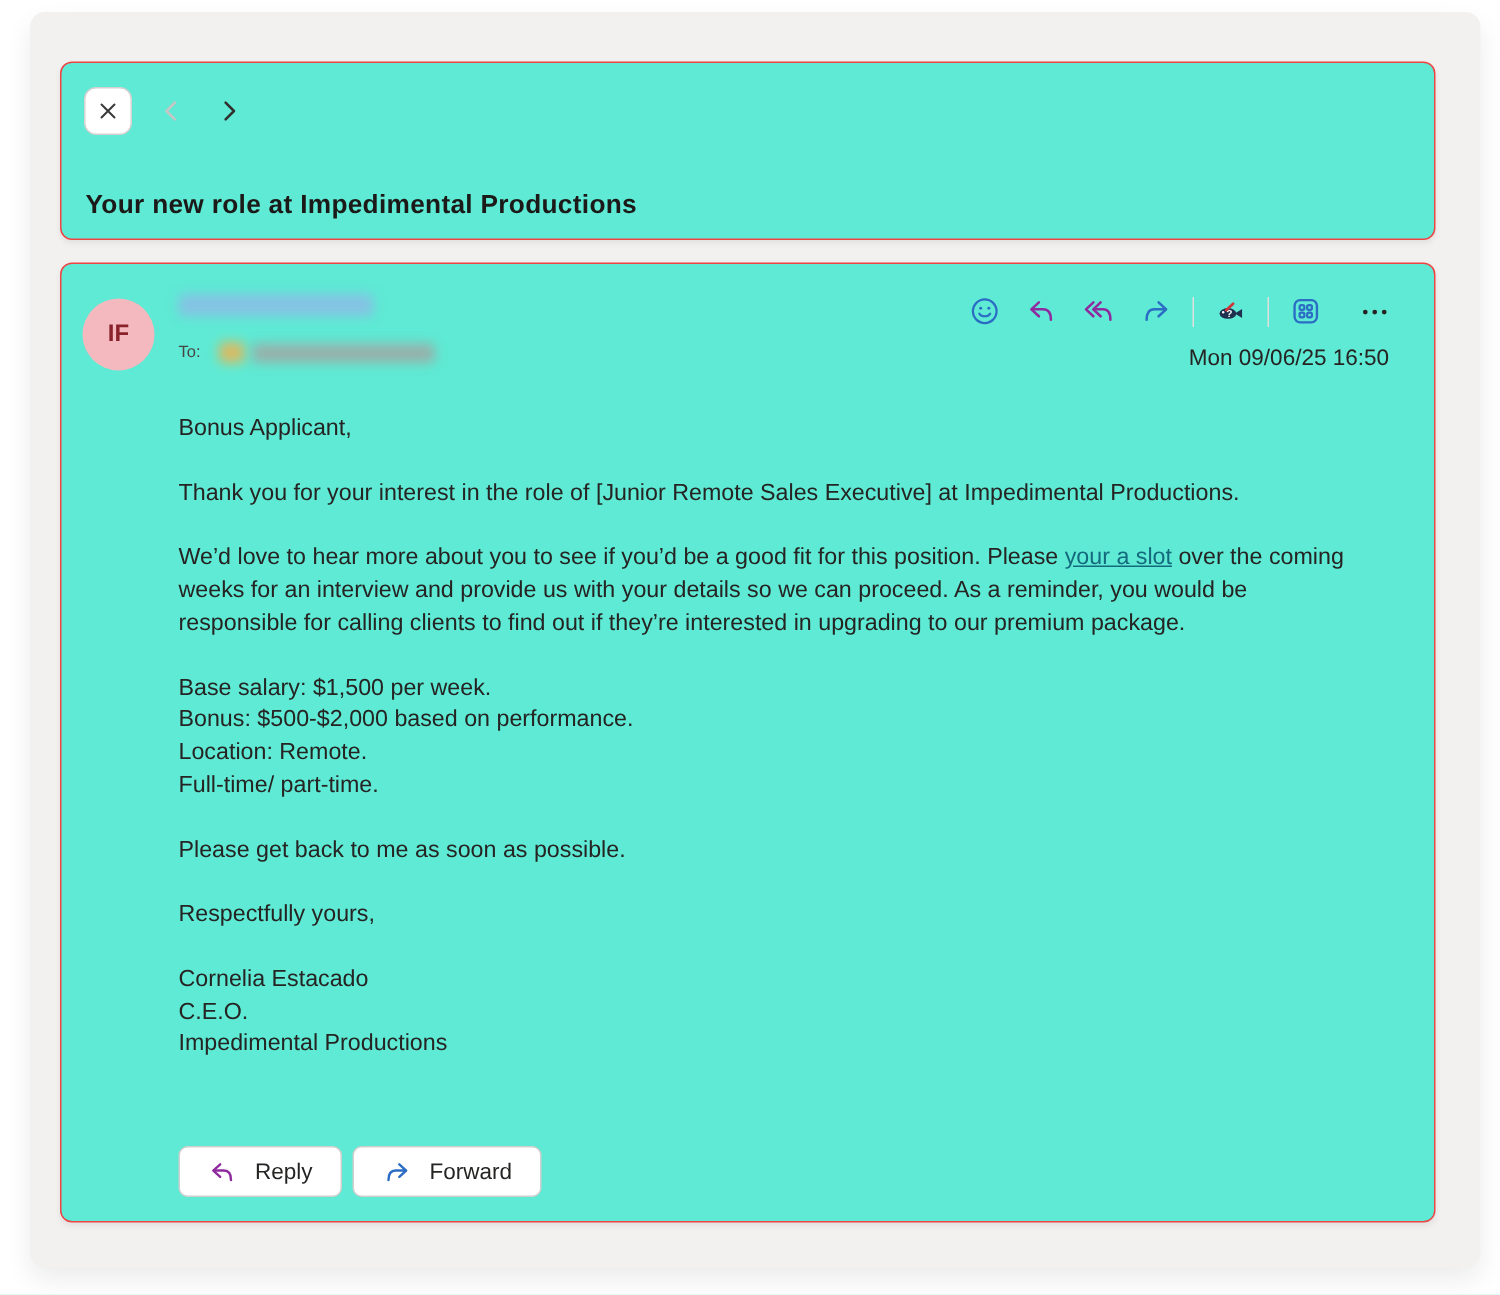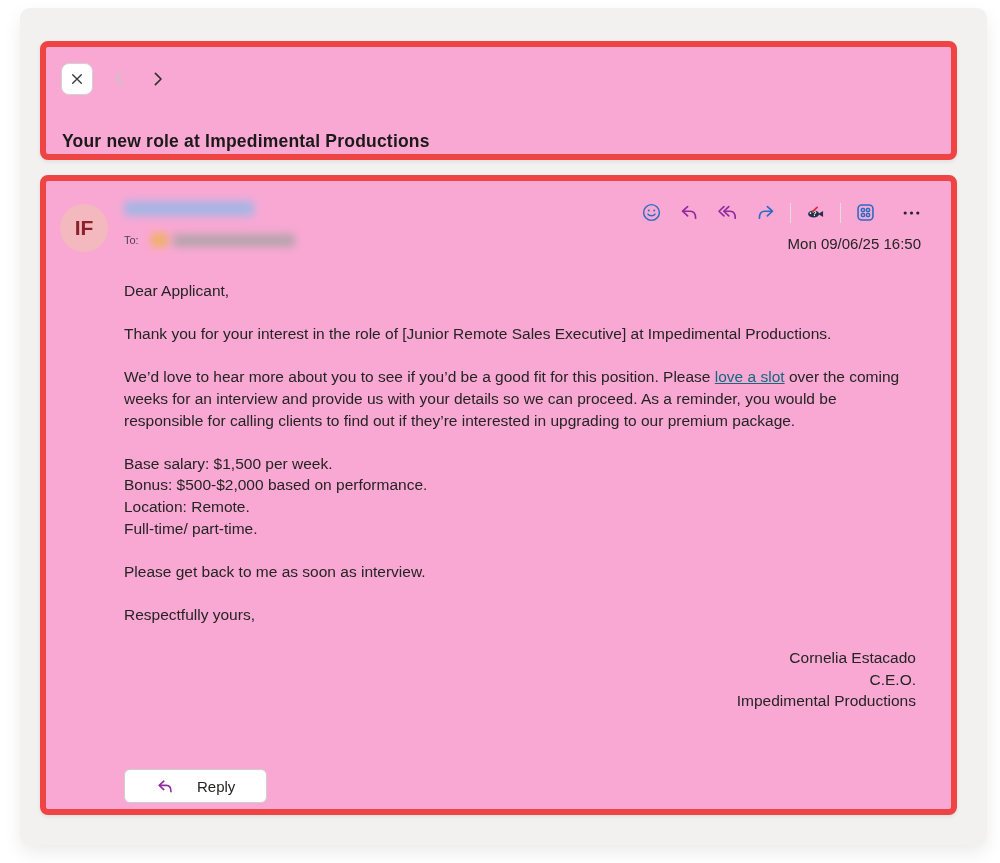--- a/index.html
+++ b/index.html
@@ -8,22 +8,22 @@
 
   .page { position: relative; width: 1000px; height: 863px; background: #ffffff; overflow: hidden; }
 
   .window {
     position: absolute; left: 20px; top: 8px; width: 967px; height: 837px;
     background: var(--window-bg, #f2f1f0); border-radius: 10px;
     box-shadow: 0 8px 18px rgba(0,0,0,0.08);
   }
 
   .card {
-    position: absolute; left: 20px; width: 917px; background: #f9a8d4;
-    border: 6px solid #ef4444; border-radius: 8px;
+    position: absolute; left: 20px; width: 917px; background: #5eead4;
+    border: 1px solid #ef4444; border-radius: 8px;
     box-shadow: 0 2px 4px rgba(0,0,0,0.07);
   }
   .header-card { top: 33px; height: 119px; }
   .message-card { top: 167px; height: 640px; }
 
   
   .nav-row { position: absolute; left: 15px; top: 16px; display: flex; align-items: center; }
   .close-btn {
     width: 32px; height: 32px; border: 1px solid #d4d2d0; border-radius: 8px;
     background: #fff; color: #3b3a39; display: flex; align-items: center; justify-content: center;
@@ -35,48 +35,48 @@
 
   .subject {
     position: absolute; left: 16px; top: 84px; margin: 0;
     font-size: 17.5px; font-weight: 700; color: #1b1a19; letter-spacing: 0.2px;
   }
 
   
   .avatar {
     position: absolute; left: 14px; top: 23px; width: 48px; height: 48px; border-radius: 50%;
     background: var(--avatar-bg, #f3b9be); color: var(--avatar-text, #8a222c);
-    font-size: 21px; font-weight: 700; display: flex; align-items: center; justify-content: center;
+    font-size: 16px; font-weight: 700; display: flex; align-items: center; justify-content: center;
     cursor: pointer;
   }
   .blur { display: inline-block; filter: blur(4px); border-radius: 3px; }
   .sender-blur { position: absolute; left: 78px; top: 20px; width: 130px; height: 15px; background: #8fb9e8; opacity: 0.8; cursor: pointer; }
   .to-row { position: absolute; left: 78px; top: 49px; height: 20px; display: flex; align-items: center; font-size: 11px; color: #484644; }
   .to-avatar-blur { width: 17px; height: 14px; background: #eeb250; margin-left: 12px; opacity: 0.85; }
   .to-name-blur { width: 122px; height: 13px; background: #a5a3a1; opacity: 0.8; margin-left: 5px; }
 
   .toolbar { position: absolute; top: 18px; right: 26px; display: flex; align-items: center; gap: 11px; }
   .tool-btn { width: 27px; height: 27px; display: flex; align-items: center; justify-content: center; background: none; border: none; padding: 0; cursor: pointer; }
   .tool-btn svg { display: block; }
   .divider { width: 1px; height: 20px; background: #e1dfdd; }
   .c-blue { color: var(--accent-blue, #2b6cc4); }
   .c-purple { color: var(--arrow-purple, #8f2b9e); }
   .c-dark { color: #252423; }
 
   .date { position: absolute; top: 54px; right: 30px; font-size: 15px; color: #252423; }
 
   .body { position: absolute; left: 78px; top: 99px; width: 792px; font-size: 15.5px; line-height: 21.6px; color: #252423; }
   .body p { margin: 0 0 21.6px 0; }
-  .body p:last-child { margin-bottom: 0; text-align: right; }
+  .body p:last-child { margin-bottom: 0; }
   .body strong { font-weight: 400; }
   a.link { color: var(--link-teal, #15697d); text-decoration: underline; cursor: pointer; }
 
   .footer { position: absolute; left: 78px; top: 588px; display: flex; gap: 7px; }
   .action-btn {
-    display: flex; align-items: center; gap: 22px; height: 34px; padding: 0 31px;
+    display: flex; align-items: center; gap: 12px; height: 34px; padding: 0 19px;
     background: #fff; border: 1px solid #d1cfcd; border-radius: 6px;
     font-family: "Liberation Sans", sans-serif; font-size: 15px; color: #252423; cursor: pointer;
   }
 </style>
 </head>
 <body>
 
 <div class="page">
   <div class="window">
 
@@ -185,45 +185,54 @@
                 <circle cx="10" cy="10.5" r="1.5"></circle>
                 <circle cx="16" cy="10.5" r="1.5"></circle>
             </svg>
           </span>
         </button>
       </div>
 
       <div class="date">Mon 09/06/25 16:50</div>
 
       <div class="body">
-        <p>Dear Applicant,</p>
+        <p>Bonus Applicant,</p>
         <p>Thank you for your interest in the role of [Junior Remote Sales Executive] at Impedimental Productions.</p>
-        <p><span>We’d love to hear more about you to see if you’d be a good fit for this position. Please </span><a class="link">love a slot</a><span> over the coming weeks for an interview and provide us with your details so we can proceed. As a reminder, you would be responsible for calling clients to find out if they’re interested in upgrading to our premium package.</span></p>
+        <p><span>We’d love to hear more about you to see if you’d be a good fit for this position. Please </span><a class="link">your a slot</a><span> over the coming weeks for an interview and provide us with your details so we can proceed. As a reminder, you would be responsible for calling clients to find out if they’re interested in upgrading to our premium package.</span></p>
         <p>
           <span>Base salary: $1,500 per week.</span><br>
           <span>Bonus: $500-$2,000 based on performance.</span><br>
           <span>Location: Remote.</span><br>
           <span><span>Full-time/ </span><strong>part-time.</strong></span>
         </p>
-        <p>Please get back to me as soon as interview.</p>
+        <p>Please get back to me as soon as possible.</p>
         <p>Respectfully yours,</p>
         <p>
           <span>Cornelia Estacado</span><br>
           <span>C.E.O.</span><br>
           <span>Impedimental Productions</span>
         </p>
       </div>
 
       <div class="footer">
         <button class="action-btn">
           <span class="c-purple" style="display:flex;">
             <svg width="19" height="19" viewBox="0 0 20 20" fill="none" stroke="currentColor" stroke-width="1.7" stroke-linecap="round" stroke-linejoin="round">
               <path d="M8.2 4.4 L3.4 8.8 L8.2 13.2"></path>
               <path d="M3.8 8.8 H10.8 C14.2 8.8 15.8 11.2 15.8 15.4"></path>
             </svg>
           </span>
           <span>Reply</span>
         </button>
+        <button class="action-btn">
+          <span class="c-blue" style="display:flex;">
+            <svg width="19" height="19" viewBox="0 0 20 20" fill="none" stroke="currentColor" stroke-width="1.7" stroke-linecap="round" stroke-linejoin="round">
+              <path d="M11.8 4.4 L16.6 8.8 L11.8 13.2"></path>
+              <path d="M16.2 8.8 H9.2 C5.8 8.8 4.2 11.2 4.2 15.4"></path>
+            </svg>
+          </span>
+          <span>Forward</span>
+        </button>
       </div>
 
     </div>
   </div>
 </div>
 
 </body></html>

